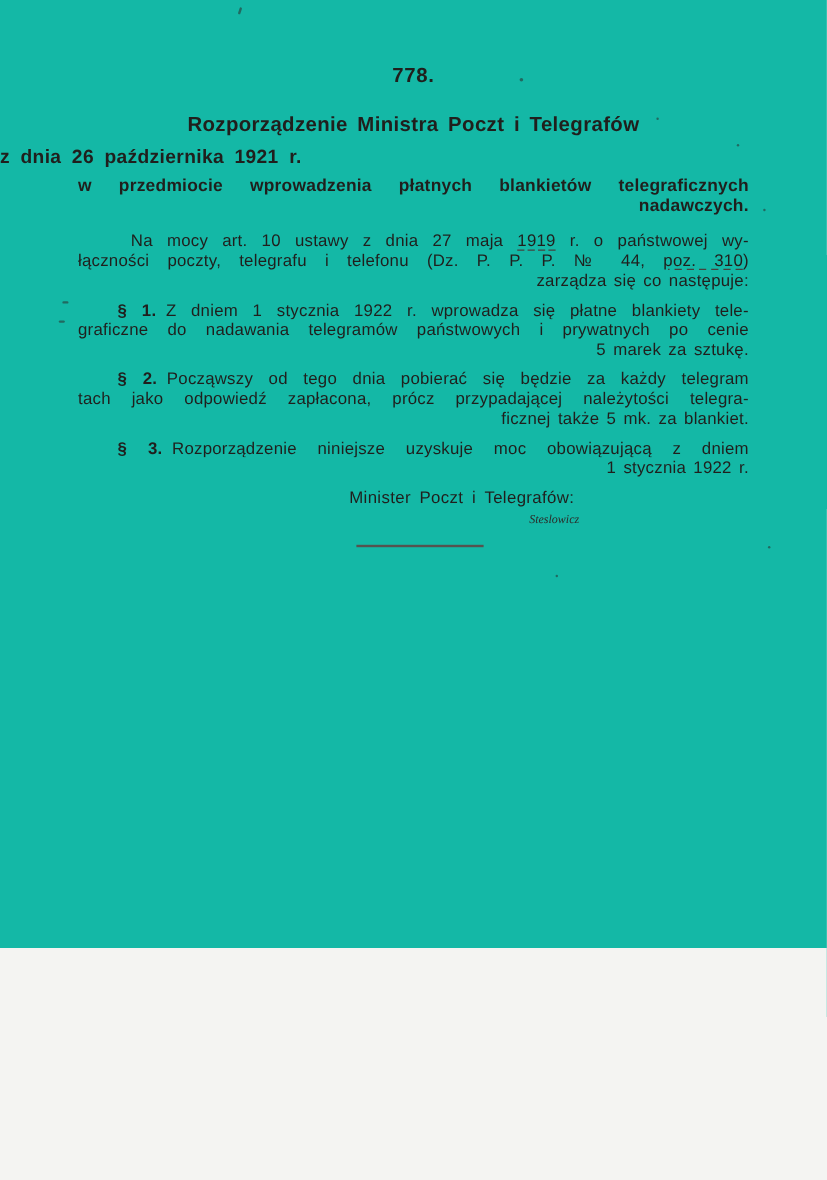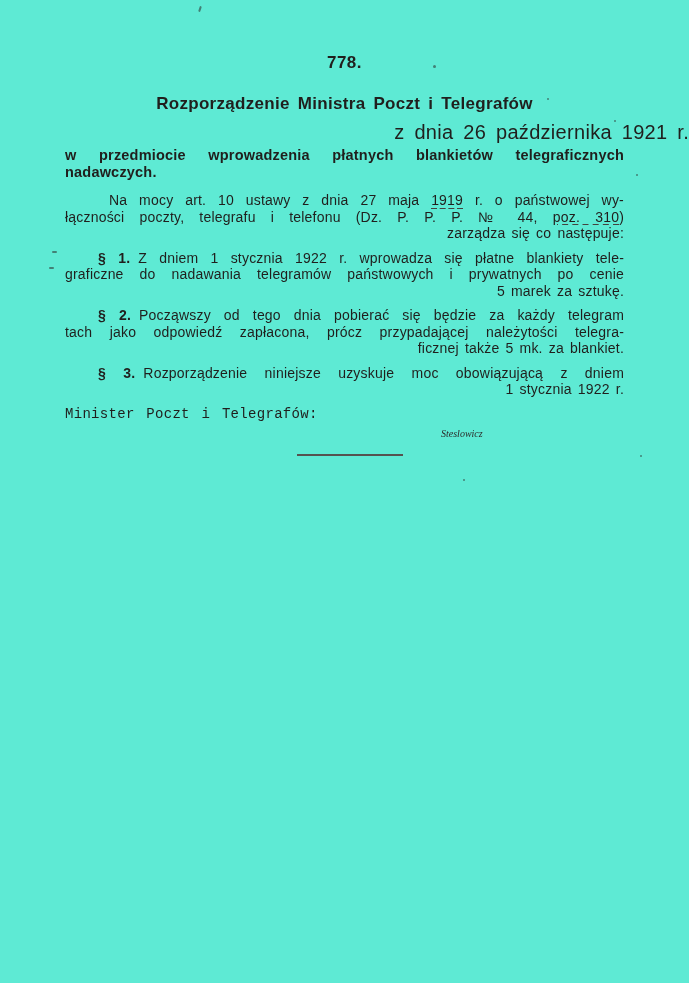--- a/index.html
+++ b/index.html
@@ -3,56 +3,57 @@
 <meta charset="utf-8">
 <style>
   html, body { margin: 0; padding: 0; }
   body {
     width: 689px; height: 983px;
     background: #f4f4f2;
     font-family: "Liberation Sans", sans-serif;
   }
   .page {
     position: relative;
-    width: 689px; height: 983px;
-    background: #5eead4;
+    width: 689px; height: 790px;
+    background: #14b8a6;
     color: #201f1d;
     overflow: hidden;
   }
   .pageno {
     padding-top: 53px;
     text-align: center;
     font-size: 17px; line-height: 20px;
     font-weight: bold;
     letter-spacing: 0.5px;
   }
   .title {
     margin-top: 21px;
     text-align: center;
     font-size: 17px; line-height: 20px;
     font-weight: bold;
     letter-spacing: 0.3px;
     word-spacing: 3px;
   }
   .dateline {
     margin-top: 10px;
-    text-align: right;
-    font-size: 20px; line-height: 16px;
+    text-align: left;
+    font-size: 16px; line-height: 16px;
     word-spacing: 4px;
     letter-spacing: 0.3px;
+    font-weight: bold;
   }
   .subject {
     margin: 7px auto 0;
     width: 559px;
     font-size: 14.5px; line-height: 17px;
     font-weight: bold;
     letter-spacing: 0.2px;
   }
   .subject-l1 { text-align: justify; text-align-last: justify; }
-  .subject-l2 { text-align: left; }
+  .subject-l2 { text-align: right; }
   .bodytext {
     margin: 11px auto 0;
     width: 559px;
     font-size: 14px; line-height: 16.5px;
     letter-spacing: 0.2px;
     word-spacing: 2px;
   }
   .para { margin: 0 0 8px 0; }
   .tline { overflow: hidden; }
   .just { text-align: justify; text-align-last: justify; }
@@ -67,24 +68,24 @@
     text-underline-offset: 3px;
   }
   .u-solid {
     text-decoration: underline solid;
     text-decoration-color: #45423e;
     text-decoration-thickness: 1.5px;
     text-underline-offset: 3px;
   }
   .sig-block { margin: 6px auto 0; width: 559px; }
   .sig-role {
+    margin-left: 226px;
     font-size: 14px; line-height: 16px;
     word-spacing: 3px;
     letter-spacing: 0.3px;
-    font-family: Liberation Mono, monospace;
   }
   .sig-name {
     margin-left: 376px; margin-top: 3px;
     font-family: "Liberation Serif", serif;
     font-style: italic;
     font-size: 10px; line-height: 17px;
     color: #2c2b29;
   }
   .sig-rule {
     margin-left: 232px; margin-top: 12px;

